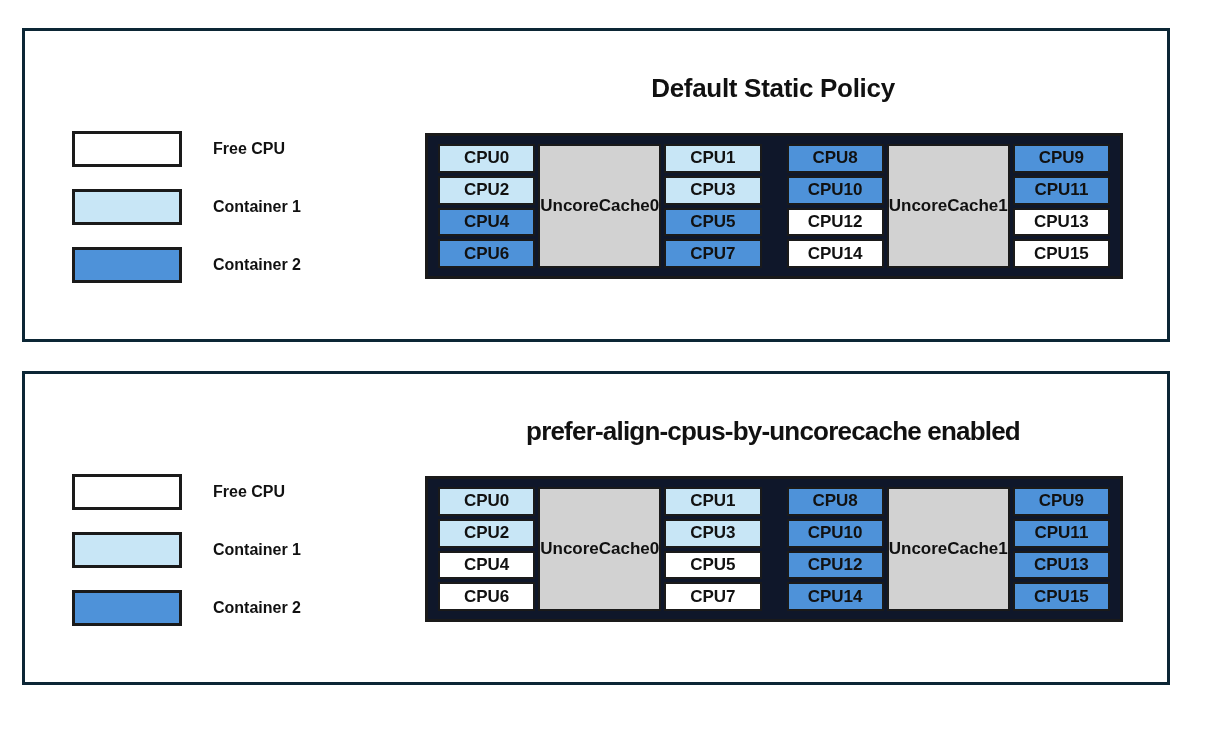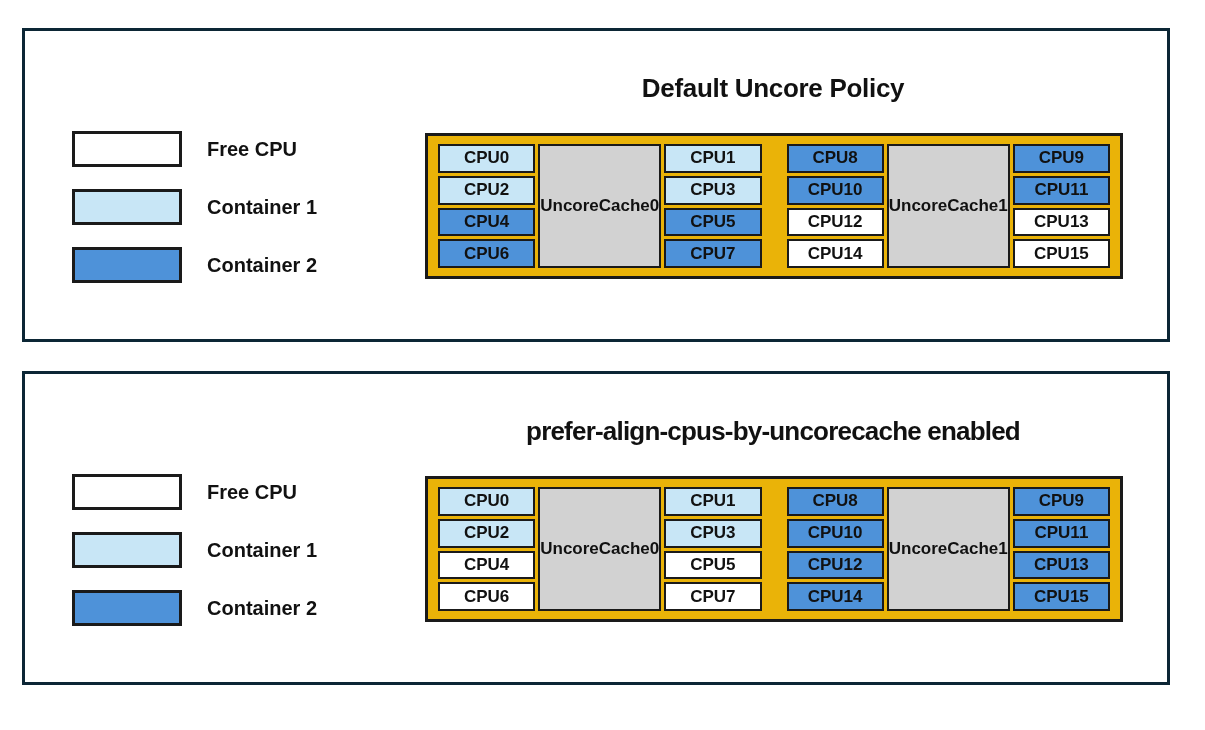--- a/index.html
+++ b/index.html
@@ -47,34 +47,35 @@
     align-items: center;
     gap: 25px;
     height: 36px;
   }
   .legend-swatch {
     width: 110px;
     height: 36px;
     border: 3px solid var(--cell_border);
   }
   .legend-label {
-    font-size: 20px;
+    font-size: 16px;
     font-weight: bold;
     color: var(--text);
     white-space: nowrap;
+    margin-left: 6px;
   }
 
   .diagram {
     position: absolute;
     left: 400px;
     top: 102px;
     width: 698px;
     height: 146px;
     border: 3px solid var(--cell_border);
-    background: #eab308;
+    background: #0f172a;
     display: flex;
     align-items: center;
     justify-content: center;
     gap: 25px;
     padding: 0 10px;
   }
   .uncore-group {
     display: flex;
     gap: 3px;
     height: 124px;
@@ -108,21 +109,21 @@
     font-weight: bold;
     color: var(--text);
     line-height: 1.3;
     text-align: center;
   }
 </style>
 </head>
 <body>
 
 <div class="panel panel-top">
-  <div class="panel-title">Default Uncore Policy</div>
+  <div class="panel-title">Default Static Policy</div>
 
   <div class="legend">
     <div class="legend-item">
       <div class="legend-swatch" style="background: rgb(255, 255, 255);"></div>
       <div class="legend-label">Free CPU</div>
     </div>
     <div class="legend-item">
       <div class="legend-swatch" style="background: rgb(200, 230, 246);"></div>
       <div class="legend-label">Container 1</div>
     </div>

